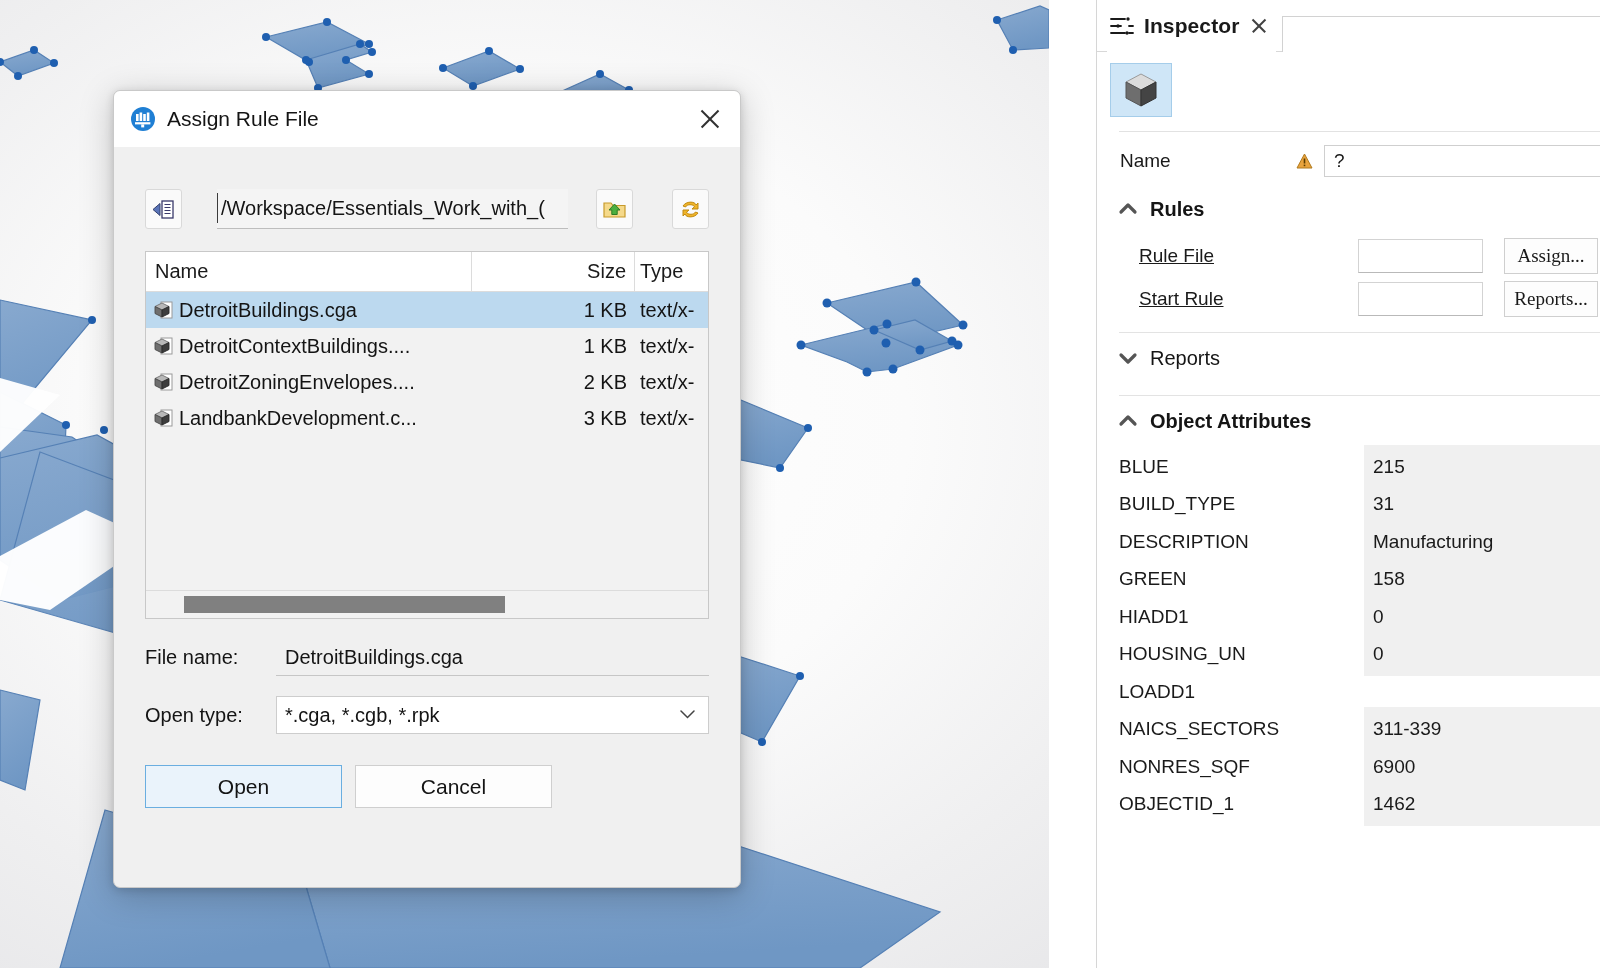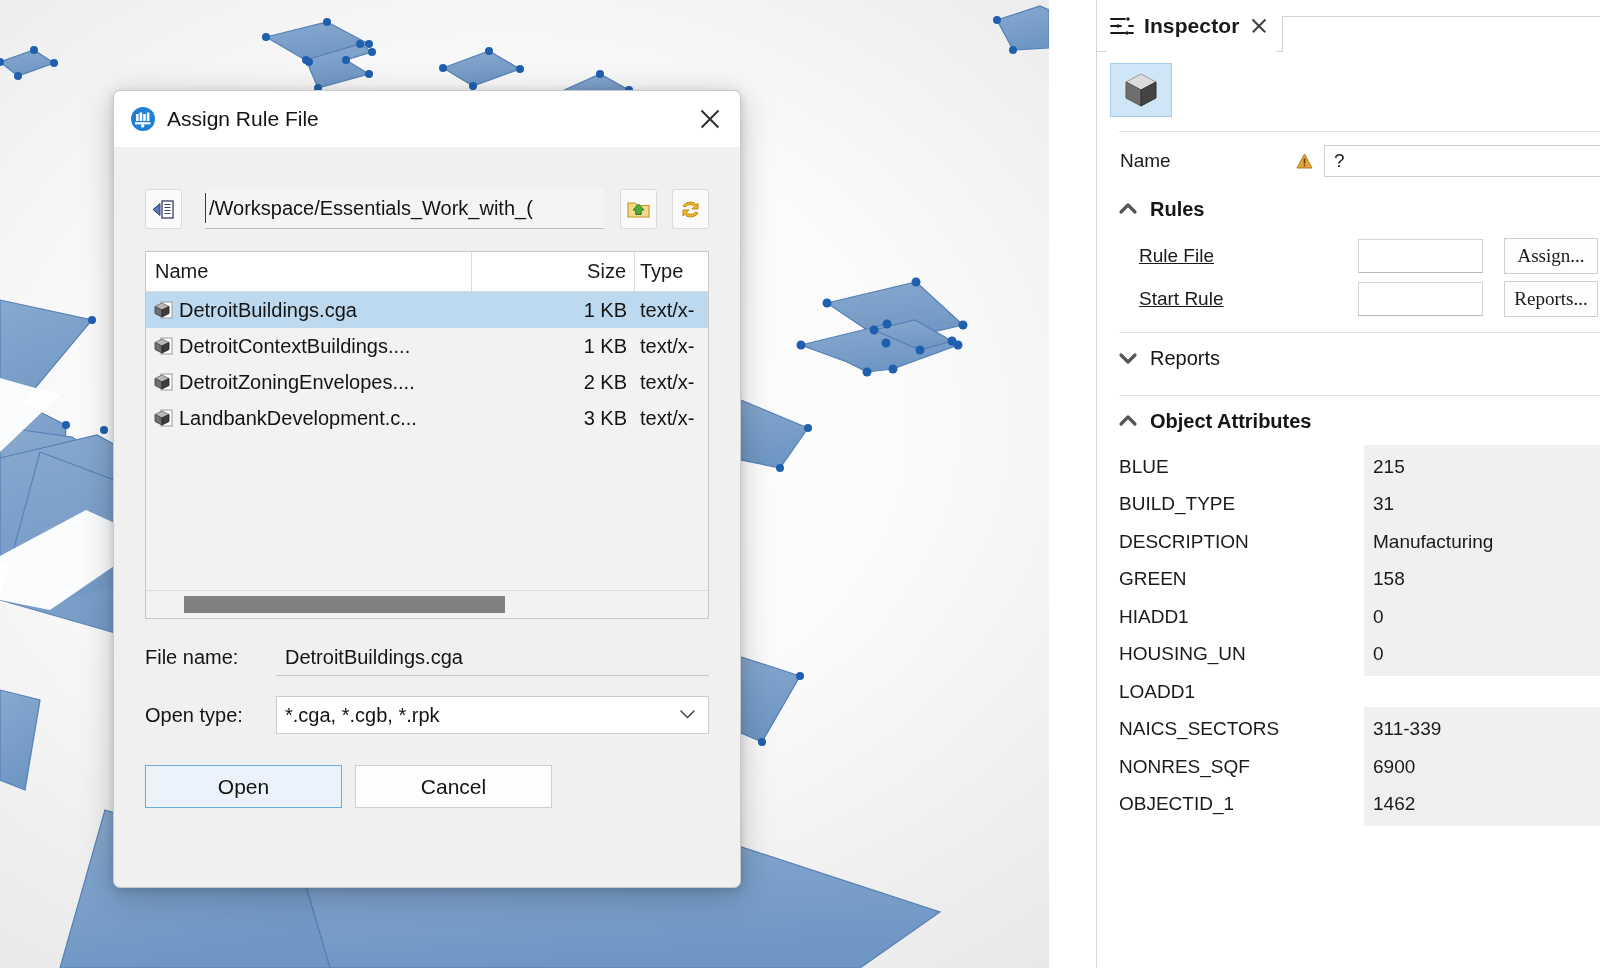--- a/index.html
+++ b/index.html
@@ -149,21 +149,21 @@
   .dlg-title-text { font-size: 21px; color: #141414; flex: 1; }
   .dlg-close { width: 28px; height: 28px; position: relative; cursor: pointer; }
   .dlg-close::before, .dlg-close::after {
     content:""; position:absolute; left:2px; top:13px; width:24px; height:1.8px; background:#303030;
   }
   .dlg-close::before { transform: rotate(45deg); }
   .dlg-close::after  { transform: rotate(-45deg); }
 
   .dlg-body { padding: 0 31px; }
 
-  .path-row { display: flex; align-items: center; margin-top: 42px; gap: 4px; }
+  .path-row { display: flex; align-items: center; margin-top: 42px; gap: 16px; }
   .tool-btn {
     width: 37px; height: 40px;
     background: #fafafa; border: 1px solid #d9d9d9; border-radius: 3px;
     display: flex; align-items: center; justify-content: center;
     cursor: pointer; flex: none;
   }
   .path-input {
     flex: 1; height: 40px; margin: 0 12px 0 19px;
     background: #f4f4f4;
     border: none; border-bottom: 1px solid #bdbdbd;

